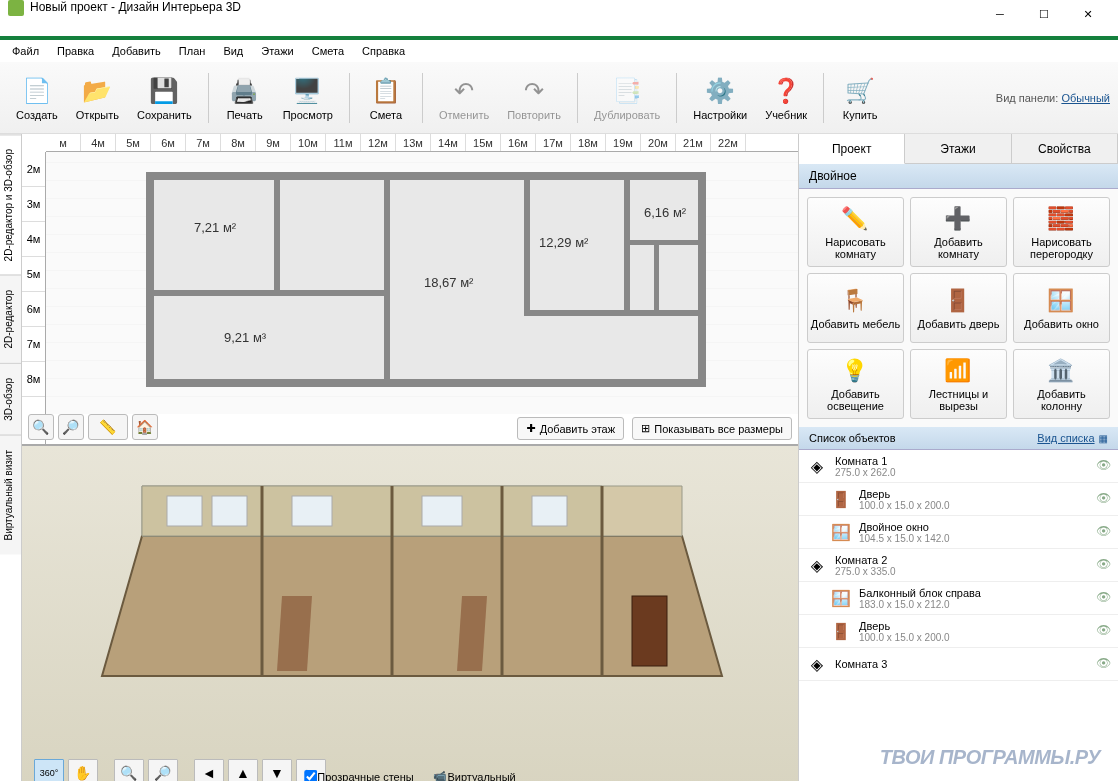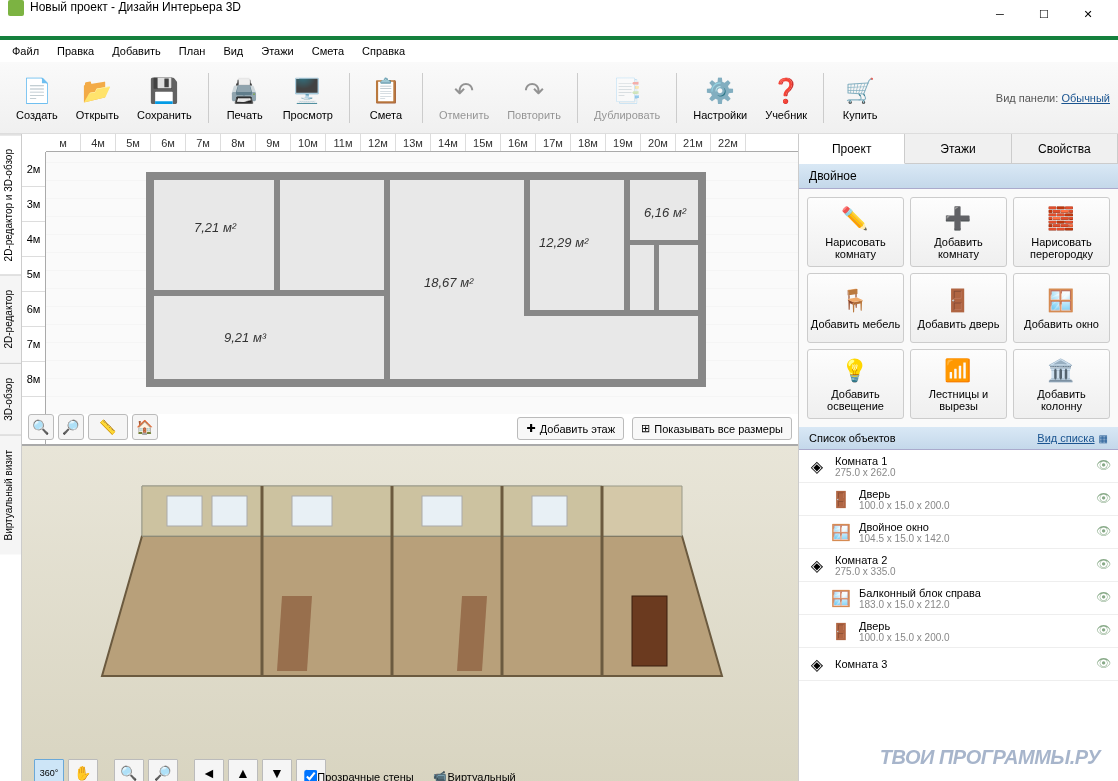--- a/index.html
+++ b/index.html
@@ -24,21 +24,21 @@
 .vtab.active{background:#fff;font-weight:500}
 .main-area{width:776px;display:flex;flex-direction:column}
 .plan-view{height:310px;position:relative;background:#fff;overflow:hidden}
 .ruler-h{position:absolute;top:0;left:24px;right:0;height:18px;display:flex;background:#fff;border-bottom:1px solid #aaa;font-size:9px;color:#333}
 .ruler-h span{flex:0 0 35px;text-align:center;border-right:1px solid #ddd;line-height:18px}
 .ruler-v{position:absolute;top:18px;left:0;width:24px;bottom:0;background:#fff;border-right:1px solid #aaa;font-size:9px}
 .ruler-v span{display:block;height:35px;text-align:center;border-bottom:1px solid #ddd;line-height:35px}
 .plan-canvas{position:absolute;top:18px;left:24px;right:0;bottom:30px;background:repeating-linear-gradient(0deg,#fafafa,#fafafa 17px,#f0f0f0 18px),repeating-linear-gradient(90deg,#fafafa,#fafafa 17px,#f0f0f0 18px)}
 .floorplan{position:absolute;top:20px;left:100px;width:560px;height:215px;background:#e8e8e8;border:8px solid #888}
 .wall{position:absolute;background:#888}
-.room-label{position:absolute;font-size:13px;color:#333;font-style:italic}
+.room-label{position:absolute;font-size:13px;color:#333;}
 .plan-tools{position:absolute;bottom:4px;left:6px;display:flex;gap:4px;align-items:center}
 .plan-tools .mini-btn{width:26px;height:26px;border:1px solid #bbb;background:#f5f5f5;border-radius:3px;display:flex;align-items:center;justify-content:center;cursor:pointer;font-size:14px}
 .plan-actions{position:absolute;bottom:4px;right:6px;display:flex;gap:8px}
 .plan-action{border:1px solid #bbb;background:#f8f8f8;padding:4px 8px;border-radius:3px;cursor:pointer;display:flex;align-items:center;gap:4px;font-size:11px}
 .view3d{flex:1;position:relative;background:linear-gradient(#e8e5d8,#d8d4c0);border-top:2px solid #aaa;overflow:hidden}
 .room3d{position:absolute;top:30px;left:60px;width:660px;height:280px}
 .view3d-tools{position:absolute;bottom:6px;left:12px;display:flex;gap:4px}
 .view3d-tools .mini-btn{width:30px;height:28px;border:1px solid #bbb;background:#f5f5f5;border-radius:1px;display:flex;align-items:center;justify-content:center;cursor:pointer;font-size:14px}
 .view3d-tools .mini-btn.active{background:#cde5f7;border-color:#6aa8d8}
 .view3d-checks{position:absolute;bottom:10px;left:50%;transform:translateX(-50%);display:flex;gap:20px;font-size:11px}

